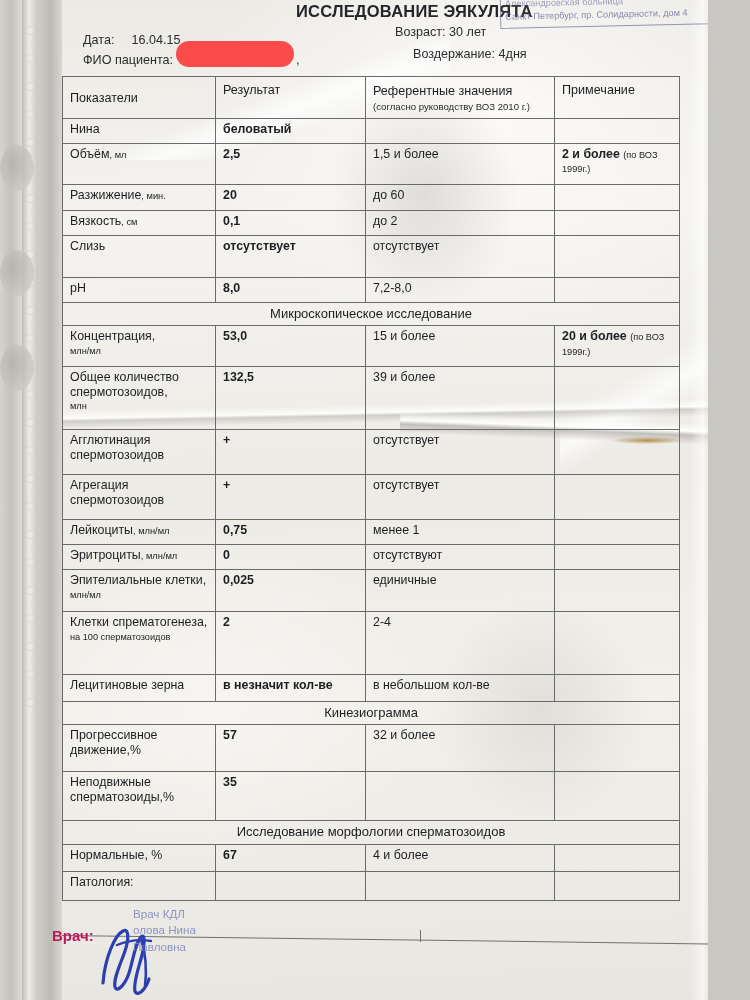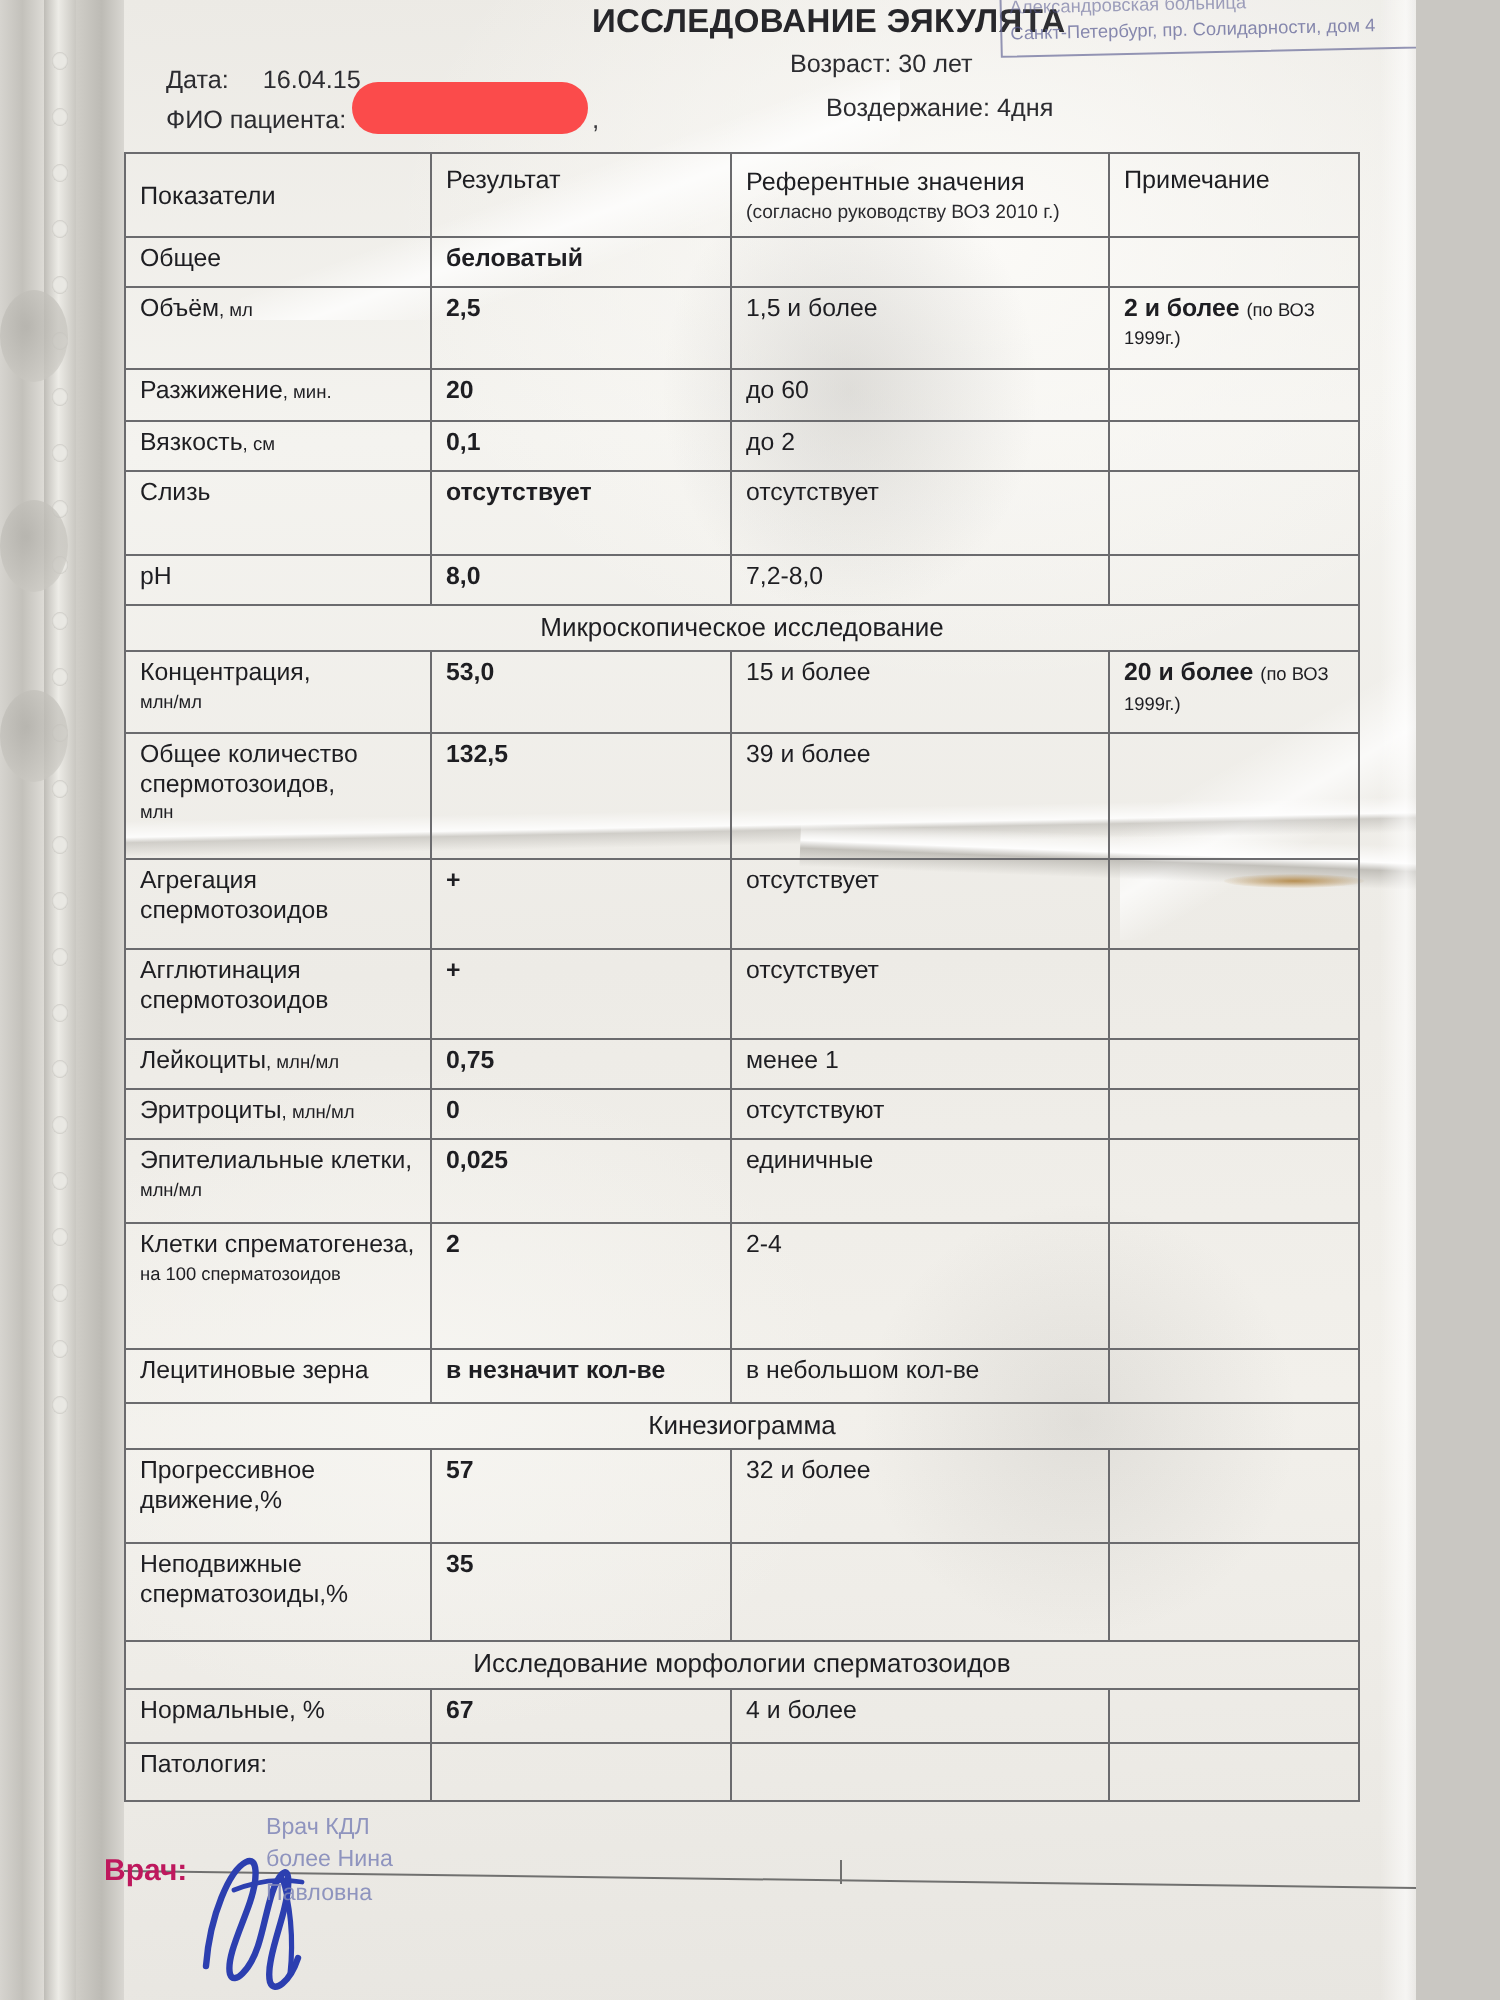--- a/index.html
+++ b/index.html
@@ -206,21 +206,21 @@
         <col class="c4">
       </colgroup>
     <tbody id="tbody">
         <tr class="hdr">
           <td style="padding-top: 14px;">Показатели</td>
           <td style="padding-top: 6px;">Результат</td>
           <td>Референтные значения<span class="sub">(согласно руководству ВОЗ 2010 г.)</span></td>
           <td style="padding-top: 6px;">Примечание</td>
         </tr>
         <tr>
-          <td style="height: 18px;">Общее</td>
+          <td style="height: 18px;">Нина</td>
           <td class="val">беловатый</td>
           <td></td>
           <td></td>
         </tr>
         <tr>
           <td style="height: 34px;">Объём<span class="unit">, мл</span></td>
           <td class="val">2,5</td>
           <td>1,5 и более</td>
           <td><span class="note-b">2 и более <span class="u">(по ВОЗ 1999г.)</span></span></td>
         </tr>
@@ -257,27 +257,27 @@
           <td>15 и более</td>
           <td><span class="note-b">20 и более <span class="u">(по ВОЗ 1999г.)</span></span></td>
         </tr>
         <tr>
           <td style="height: 56px;">Общее количество спермотозоидов,<span class="small">млн</span></td>
           <td class="val">132,5</td>
           <td>39 и более</td>
           <td></td>
         </tr>
         <tr>
-          <td style="height: 38px;">Агрегация спермотозоидов</td>
+          <td style="height: 38px;">Агглютинация спермотозоидов</td>
           <td class="val">+</td>
           <td>отсутствует</td>
           <td></td>
         </tr>
         <tr>
-          <td style="height: 38px;">Агглютинация спермотозоидов</td>
+          <td style="height: 38px;">Агрегация спермотозоидов</td>
           <td class="val">+</td>
           <td>отсутствует</td>
           <td></td>
         </tr>
         <tr>
           <td style="height: 18px;">Лейкоциты<span class="unit">, млн/мл</span></td>
           <td class="val">0,75</td>
           <td>менее 1</td>
           <td></td>
         </tr>
@@ -343,17 +343,17 @@
   <div class="vrach">Врач:</div>
   <svg class="signature" viewBox="0 0 90 78">
     <path d="M8 62 C10 36, 20 14, 28 10 C34 7, 34 18, 30 30 C26 42, 18 58, 20 66
              C22 72, 30 64, 34 52 C38 40, 40 22, 46 16 C50 12, 50 22, 47 34
              C44 46, 38 62, 40 70 C42 76, 50 70, 54 58" fill="none" stroke="#2c3fb0" stroke-width="3.2" stroke-linecap="round"></path>
     <path d="M22 24 C32 20, 44 18, 56 20" fill="none" stroke="#2c3fb0" stroke-width="2.4" stroke-linecap="round"></path>
     <path d="M46 18 C50 30, 52 48, 50 66" fill="none" stroke="#2c3fb0" stroke-width="2.6" stroke-linecap="round"></path>
   </svg>
   <div class="docstamp">
     <div>Врач КДЛ</div>
-    <div>более Нина</div>
+    <div>олова Нина</div>
     <div>Павловна</div>
   </div>
 
 </div>
 
 </body></html>

